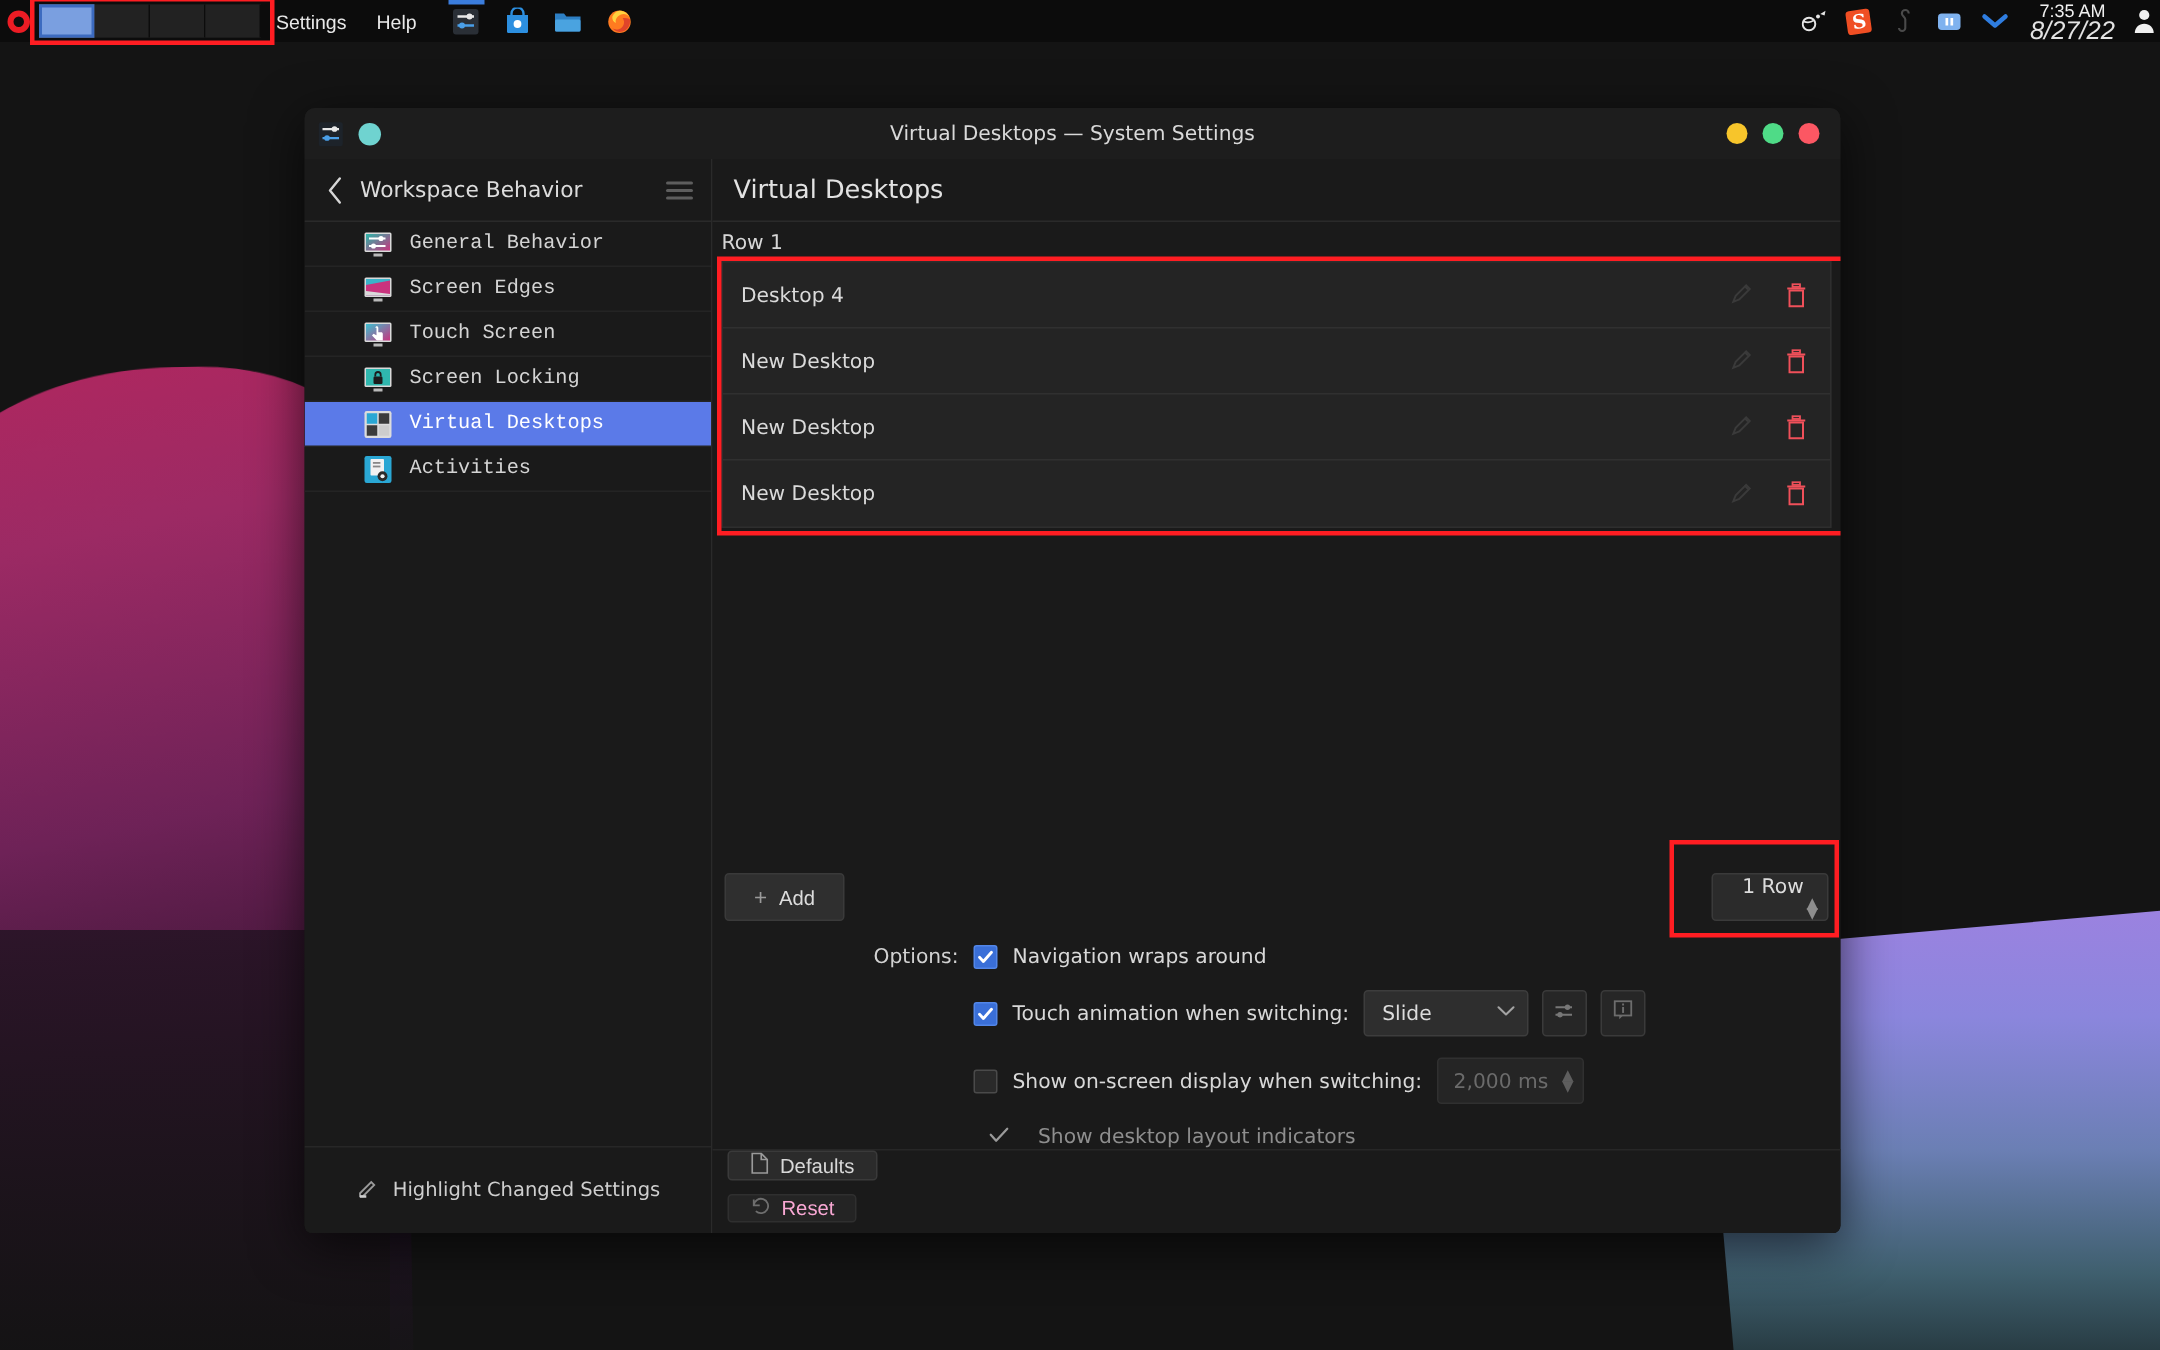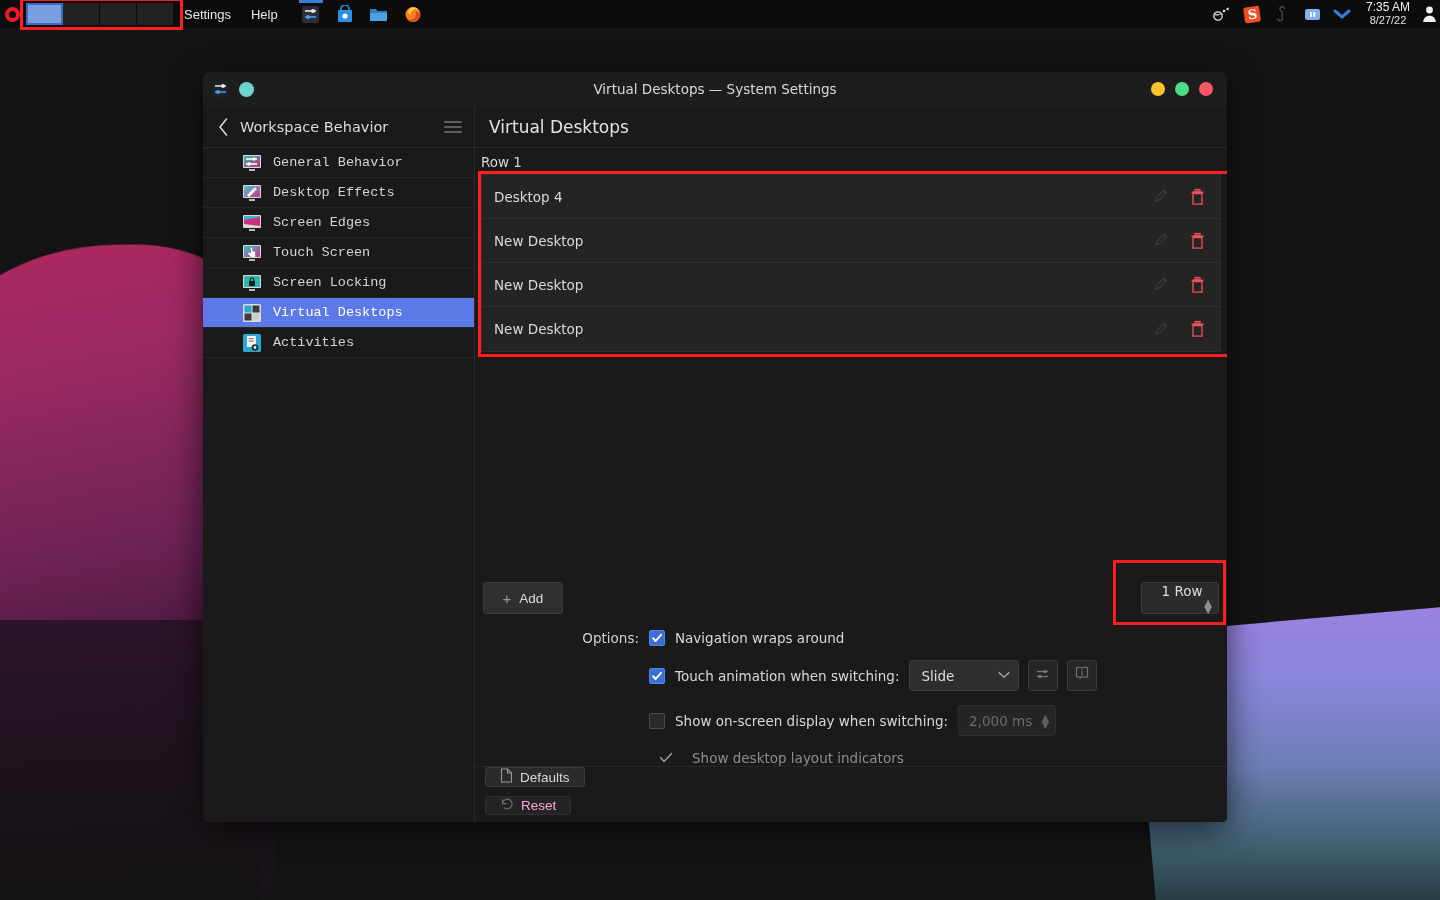--- a/index.html
+++ b/index.html
@@ -64,21 +64,21 @@
   .app-ic.active::before{
     content:""; position:absolute; top:0; left:3px; right:3px; height:3px; background:#3b7ddd;
   }
   .spacer{ flex:1; }
   .tray{ display:flex; align-items:center; gap:11px; padding-right:10px; }
   .tray-ic{ width:19px; height:19px; display:flex; align-items:center; justify-content:center; }
   .clock{
     color:#f0f0f0; font-size:12px; line-height:13px; text-align:center;
     font-family:"Liberation Sans", sans-serif; padding:0 8px 0 4px;
   }
-  .clock .d{ font-size:11px; color:#e3e3e3; }
+  .clock .d{ font-size:17px; color:#e3e3e3;font-style:italic; }
   .user-ic{ width:22px; height:28px; display:flex;align-items:center;justify-content:center; }
 
   
   #win{
     position:absolute; left:203px; top:72px; width:1024px; height:750px;
     background:#1a1a1a; border-radius:7px 7px 5px 5px;
     box-shadow:0 8px 34px rgba(0,0,0,.65);
     overflow:hidden; z-index:20;
     font-family:"DejaVu Sans", sans-serif;
   }
@@ -386,38 +386,20 @@
               <line x1="4" y1="6" x2="15" y2="6" stroke="#fff" stroke-width="1.3"></line>
               <circle cx="12" cy="6" r="1.7" fill="#fff"></circle>
               <line x1="4" y1="11" x2="15" y2="11" stroke="#fff" stroke-width="1.3"></line>
               <circle cx="7" cy="11" r="1.7" fill="#fff"></circle>
               <rect x="7" y="16" width="6" height="2" fill="#b9b9b9"></rect>
             </svg>
           </span>
           <span class="sb-label">General Behavior</span>
         </div>
 
-        <div class="sb-item">
-          <span class="sb-ic">
-            <svg width="20" height="20" viewBox="0 0 20 20">
-              <rect x="1" y="2" width="18" height="13" rx="1" fill="#d9d9d9"></rect>
-              <path d="M2 3h16v11H2z" fill="url(#de)"></path>
-              <defs>
-                  <linearGradient id="de" x1="0" y1="0" x2="1" y2="1">
-                    <stop offset="0" stop-color="#4ec3e0"></stop>
-                    <stop offset="1" stop-color="#c9337e"></stop>
-                  </linearGradient>
-                </defs>
-              <path d="M5 12l6-6 2 2-6 6z" fill="#fff"></path>
-              <path d="M13 4l.7 1.6L15.3 6l-1.6.7L13 8.3l-.7-1.6L10.7 6l1.6-.7z" fill="#fff"></path>
-              <rect x="7" y="16" width="6" height="2" fill="#b9b9b9"></rect>
-            </svg>
-          </span>
-          <span class="sb-label">Desktop Effects</span>
-        </div>
 
         <div class="sb-item">
           <span class="sb-ic">
             <svg width="20" height="20" viewBox="0 0 20 20">
               <rect x="1" y="2" width="18" height="13" rx="1" fill="#d9d9d9"></rect>
               <path d="M2 3h16v11H2z" fill="#3bb3c9"></path>
               <path d="M2 7l16-3v10H2z" fill="#c9337e"></path>
               <path d="M2 11l16 2v1H2z" fill="#d9d9d9"></path>
               <rect x="7" y="16" width="6" height="2" fill="#b9b9b9"></rect>
             </svg>
@@ -477,20 +459,29 @@
               <rect x="6.6" y="5" width="5" height="1.2" fill="#888"></rect>
               <rect x="6.6" y="7.4" width="5" height="1.2" fill="#888"></rect>
               <circle cx="13" cy="14.5" r="3.3" fill="#2b2b2b"></circle>
               <circle cx="13" cy="14.5" r="1.4" fill="#f2f2f2"></circle>
             </svg>
           </span>
           <span class="sb-label">Activities</span>
         </div>
       </div>
 
+      <div class="sb-footer">
+        <span>
+          <svg width="17" height="17" viewBox="0 0 17 17">
+            <path d="M3 12.5L10.5 5l2 2L5 14.5H3z" fill="none" stroke="#9a9a9a" stroke-width="1.2"></path>
+            <path d="M3 14.7h4.2" stroke="#cfcfcf" stroke-width="1.6"></path>
+          </svg>
+        </span>
+        <span class="lbl">Highlight Changed Settings</span>
+      </div>
     </div>
 
     <div id="main">
 
       <div class="main-head">
         <h1>Virtual Desktops</h1>
       </div>
 
       <div class="rowlabel">Row 1</div>
 

